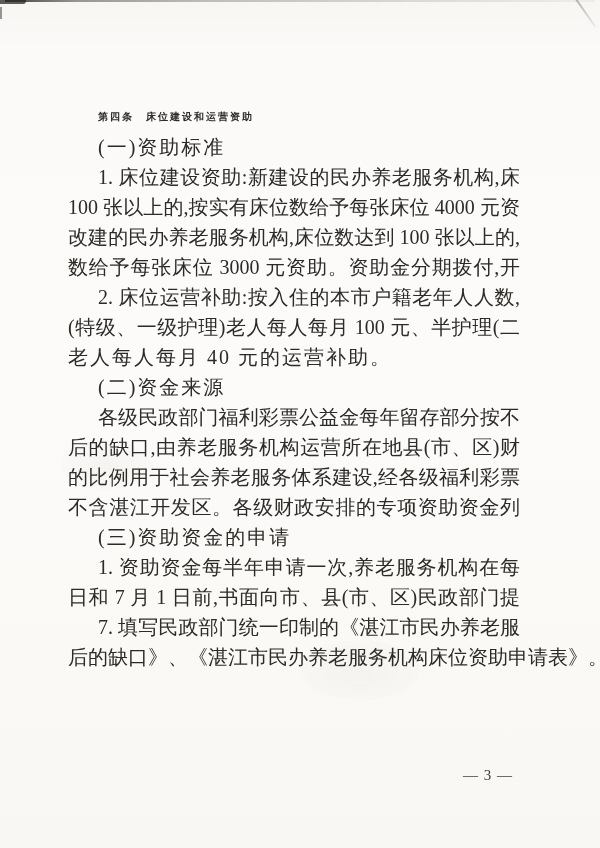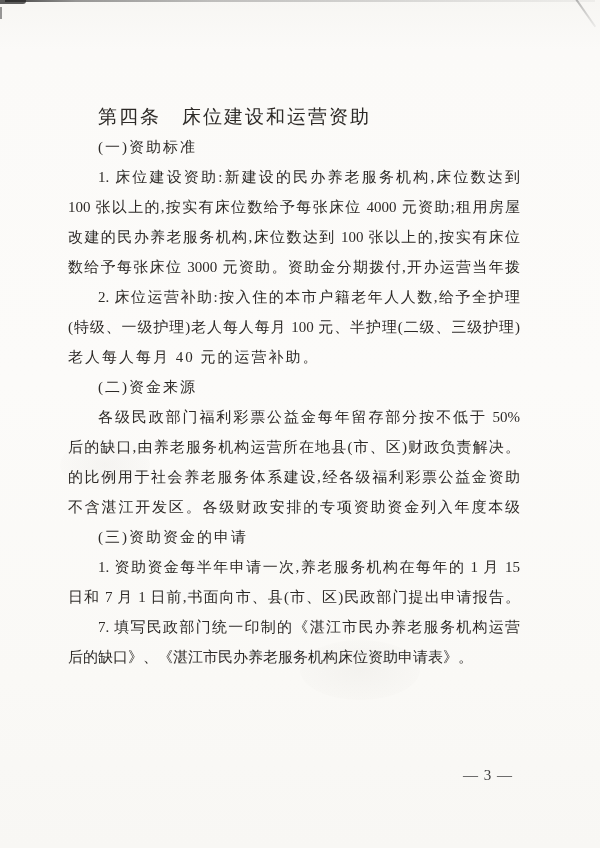--- a/index.html
+++ b/index.html
@@ -36,27 +36,27 @@
   .smudge{position:absolute;border-radius:50%;background:radial-gradient(rgba(120,115,105,.05),rgba(120,115,105,0));}
   .smudge.a{left:300px;top:640px;width:120px;height:60px;}
   .smudge.b{left:60px;top:440px;width:90px;height:50px;}
 
   
   #doc{
     position:absolute;left:68px;top:102px;width:452px;
     color:#2d2a27;
   }
   .line{
-    height:30px;line-height:30px;font-size:15px;
+    height:30px;line-height:30px;font-size:20px;
     text-align:justify;
     white-space:nowrap;
   }
   .line.full{text-align:justify;text-align-last:justify;white-space:normal;height:30px;overflow:hidden;}
   .line.indent{text-indent:30px;}
-  .line.bold{font-weight:normal;font-size:19px;}
+  .line.bold{font-weight:bold;font-size:10px;}
   .line.spread{letter-spacing:2px;}
 
   #pagenum{
     position:absolute;left:438px;top:762px;width:100px;height:26px;
     line-height:26px;text-align:center;color:#3a3a3a;
     font-size:15px;letter-spacing:1px;
   }
 </style>
 </head>
 <body>

